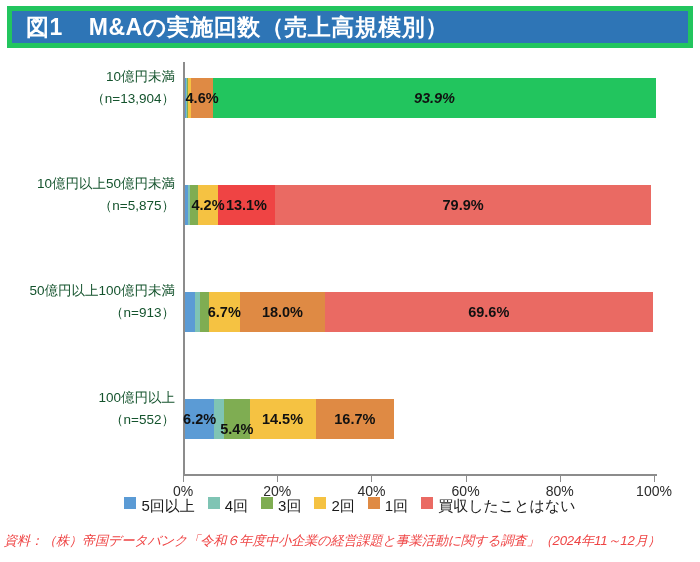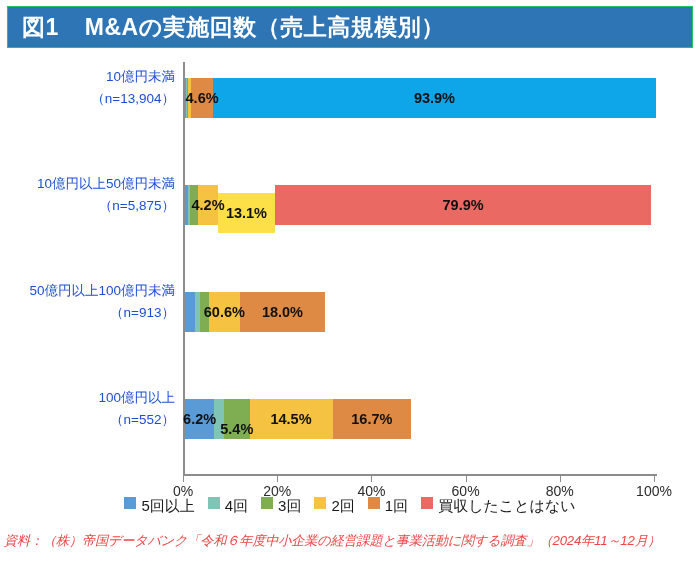--- a/index.html
+++ b/index.html
@@ -17,21 +17,21 @@
   }
 
   
   #title-bar {
     position: absolute;
     left: 7px;
     top: 6px;
     width: 686px;
     height: 42px;
     background: #2e75b6;
-    border: 1px solid #22c55e;
+    border: 5px solid #22c55e;
     box-sizing: border-box;
     display: flex;
     align-items: center;
     padding-left: 14px;
   }
   #title-bar .fig-no {
     color: #ffffff;
     font-size: 23px;
     font-weight: bold;
     letter-spacing: 0.5px;
@@ -85,21 +85,21 @@
     color: #2b2b2b;
     transform: translateX(-50%);
     white-space: nowrap;
   }
   .cat-block {
     position: absolute;
     left: 0;
     width: 175px;
     text-align: right;
     font-size: 13.5px;
-    color: #1d4ed8;
+    color: #14532d;
     line-height: 1.62;
   }
   .cat-block .l1 { display: block; white-space: nowrap; }
   .cat-block .l2 { display: block; white-space: nowrap; }
 
   
   .bar-row {
     position: absolute;
     left: 185px;
     width: 471px;
@@ -215,58 +215,61 @@
     </div>
   <div id="bars-container">
       <div class="bar-row" style="top: 26px; height: 40px;">
         <div class="seg hide-val" style="background: rgb(91, 155, 213); width: 1.413px;"></div>
         <div class="seg hide-val" style="background: rgb(127, 196, 180); width: 0.942px;"></div>
         <div class="seg hide-val" style="background: rgb(127, 173, 82); width: 1.413px;"></div>
         <div class="seg hide-val" style="background: rgb(245, 194, 66); width: 3.297px;"></div>
         <div class="seg" style="background: rgb(223, 138, 68); width: 21.666px;">
           <span class="val">4.6%</span>
         </div>
-        <div class="seg" style="background: #0ea5e9; width: 500px;">
+        <div class="seg" style="background: #22c55e; width: 500px; font-style: italic;">
           <span class="val">93.9%</span>
         </div>
       </div>
       <div class="bar-row" style="top: 133px; height: 40px;">
         <div class="seg hide-val" style="background: rgb(91, 155, 213); width: 3.297px;"></div>
         <div class="seg hide-val" style="background: rgb(127, 196, 180); width: 1.884px;"></div>
         <div class="seg hide-val" style="background: rgb(127, 173, 82); width: 8.007px;"></div>
         <div class="seg" style="background: rgb(245, 194, 66); width: 19.782px;">
           <span class="val">4.2%</span>
         </div>
-        <div class="seg" style="background: #fde047; width: 57px; margin-top: 8px;">
+        <div class="seg" style="background: #ef4444; width: 57px;">
           <span class="val">13.1%</span>
         </div>
         <div class="seg" style="background: rgb(234, 106, 99); width: 376.329px;">
           <span class="val">79.9%</span>
         </div>
       </div>
       <div class="bar-row" style="top: 240px; height: 40px;">
         <div class="seg hide-val" style="background: rgb(91, 155, 213); width: 10.362px;"></div>
         <div class="seg hide-val" style="background: rgb(127, 196, 180); width: 4.71px;"></div>
         <div class="seg hide-val" style="background: rgb(127, 173, 82); width: 8.478px;"></div>
         <div class="seg" style="background: rgb(245, 194, 66); width: 31.557px;">
-          <span class="val">60.6%</span>
+          <span class="val">6.7%</span>
         </div>
         <div class="seg" style="background: rgb(223, 138, 68); width: 84.78px;">
           <span class="val">18.0%</span>
+        </div>
+        <div class="seg" style="background: rgb(234, 106, 99); width: 327.816px;">
+          <span class="val">69.6%</span>
         </div>
       </div>
       <div class="bar-row" style="top: 347px; height: 40px;">
         <div class="seg" style="background: rgb(91, 155, 213); width: 29.202px;">
           <span class="val">6.2%</span>
         </div>
         <div class="seg hide-val" style="background: rgb(127, 196, 180); width: 9.891px;"></div>
         <div class="seg below" style="background: rgb(127, 173, 82); width: 25.434px;">
           <span class="val">5.4%</span>
         </div>
-        <div class="seg" style="background: rgb(245, 194, 66); width: 83px;">
+        <div class="seg" style="background: rgb(245, 194, 66); width: 66px;">
           <span class="val">14.5%</span>
         </div>
         <div class="seg" style="background: rgb(223, 138, 68); width: 78.657px;">
           <span class="val">16.7%</span>
         </div>
       </div>
     </div>
 </div>
 
 <div id="legend">

